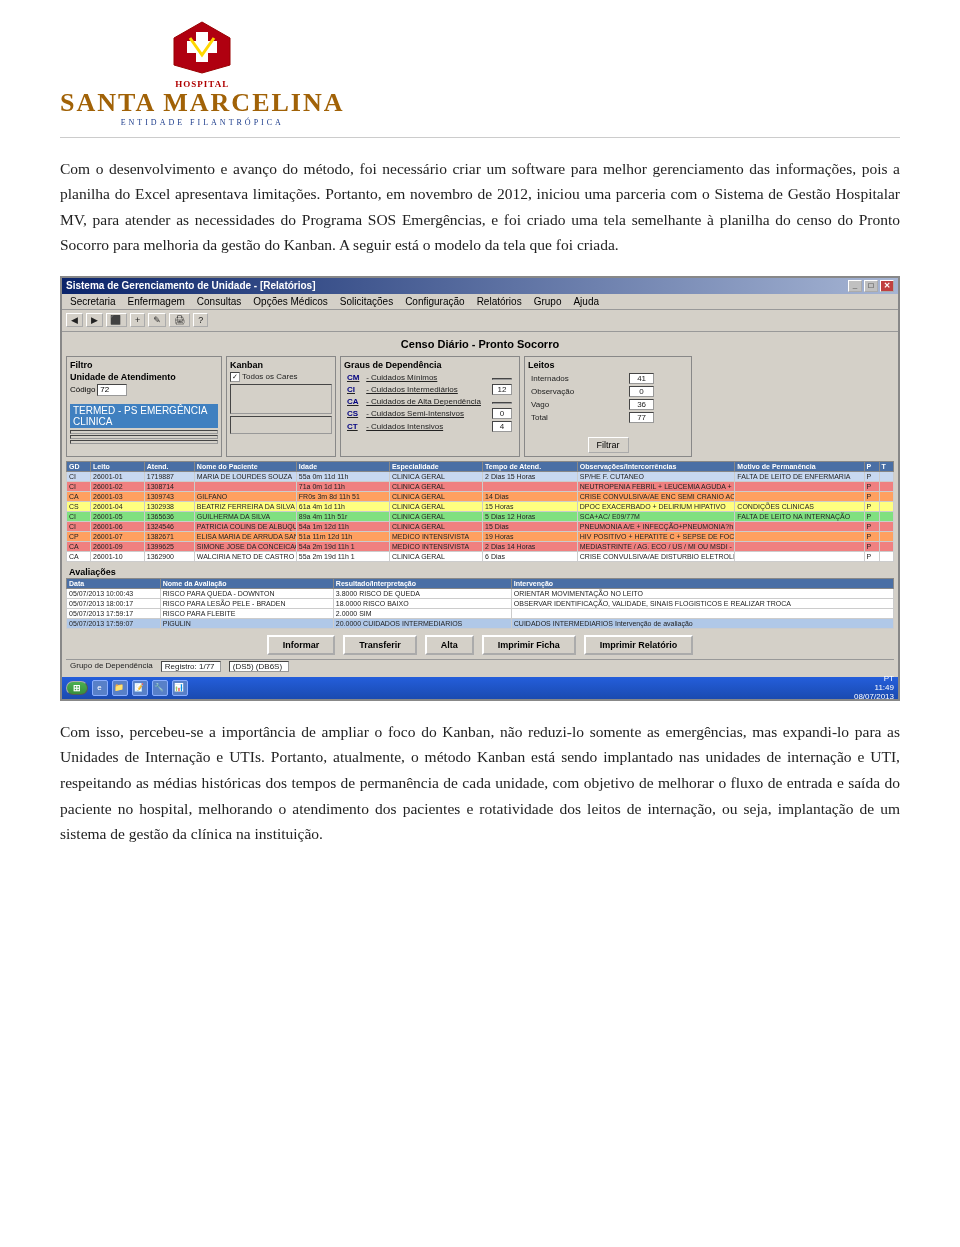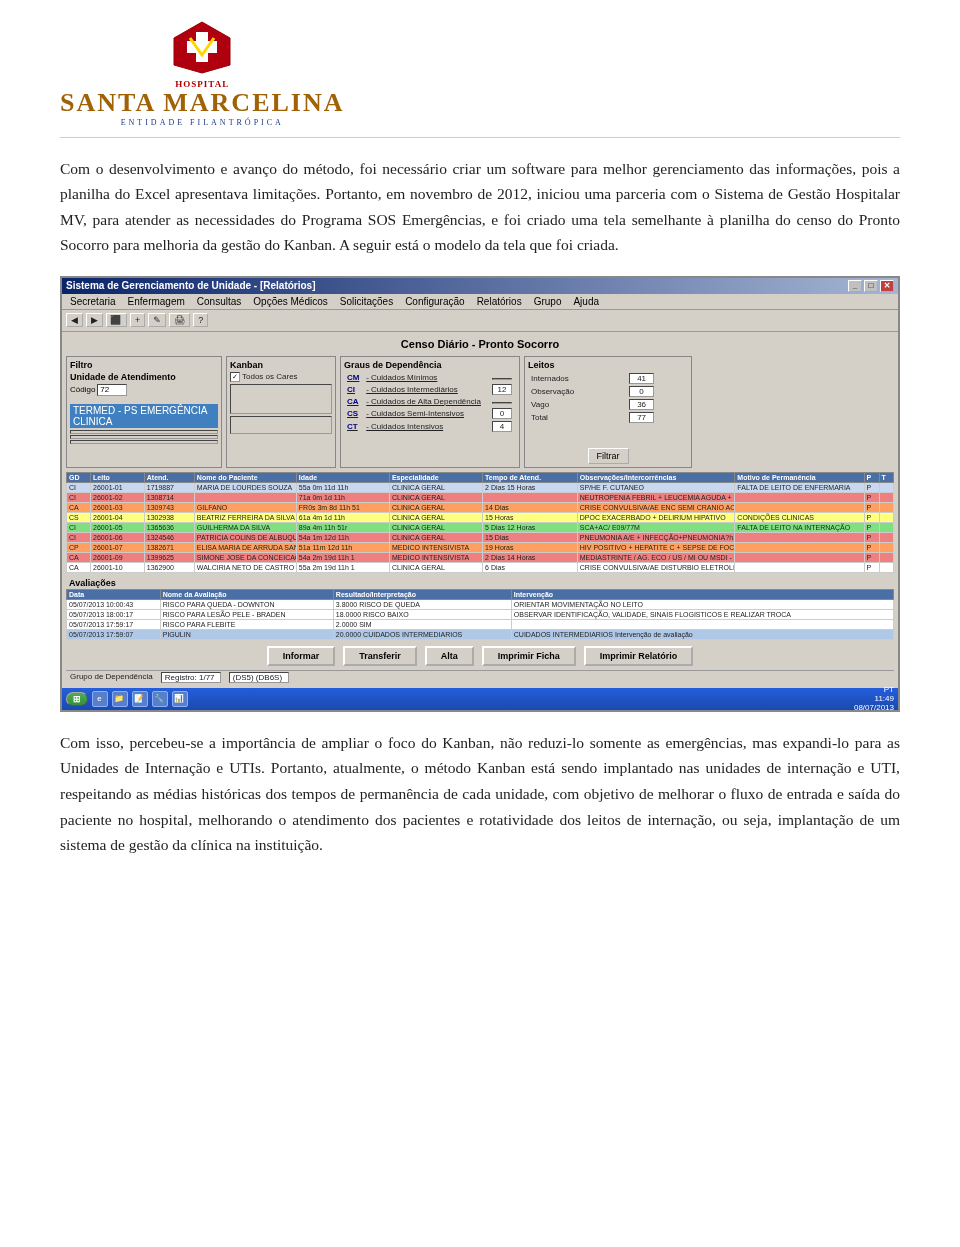--- a/index.html
+++ b/index.html
@@ -179,21 +179,21 @@
       text-align: center;
       display: inline-block;
       font-size: 8px;
     }
     .filtrar-btn {
       background: #d4d0c8;
       border: 1px outset #fff;
       font-size: 9px;
       padding: 2px 8px;
       cursor: pointer;
-      margin-top: 24px;
+      margin-top: 13px;
       display: block;
       margin-left: auto;
       margin-right: auto;
     }
 
     
     .patient-table-wrapper {
       margin-top: 4px;
       overflow: hidden;
     }

